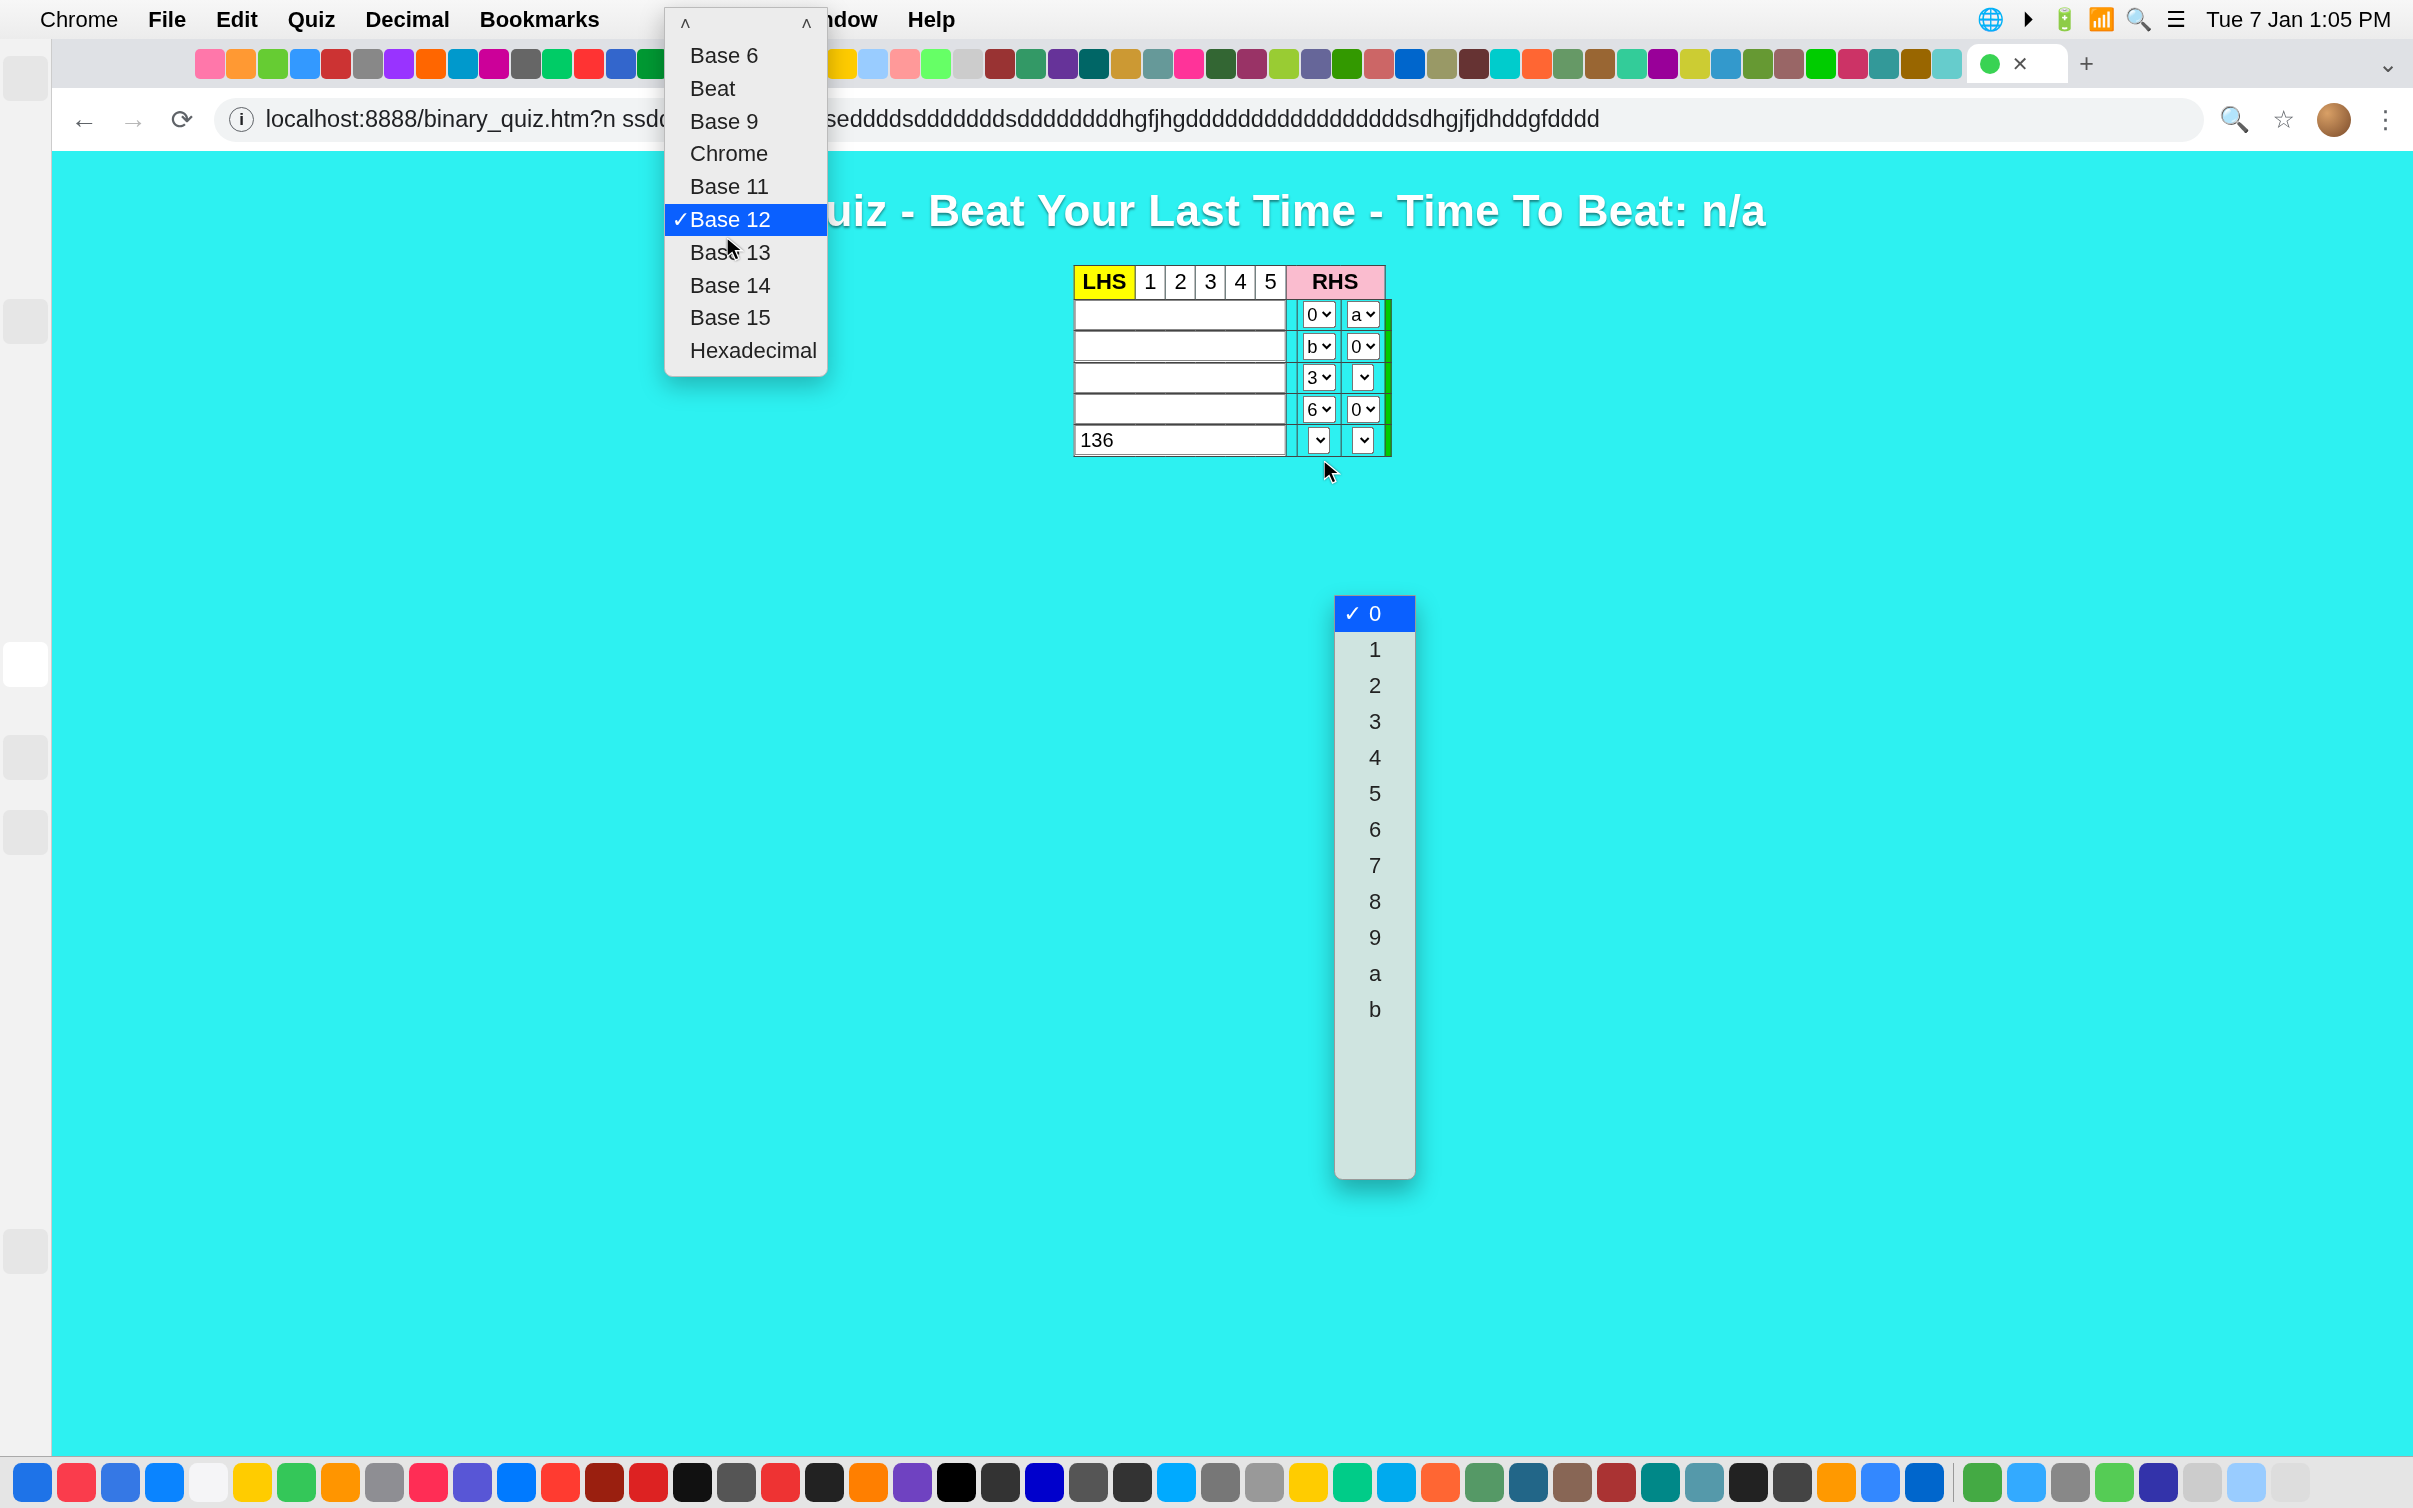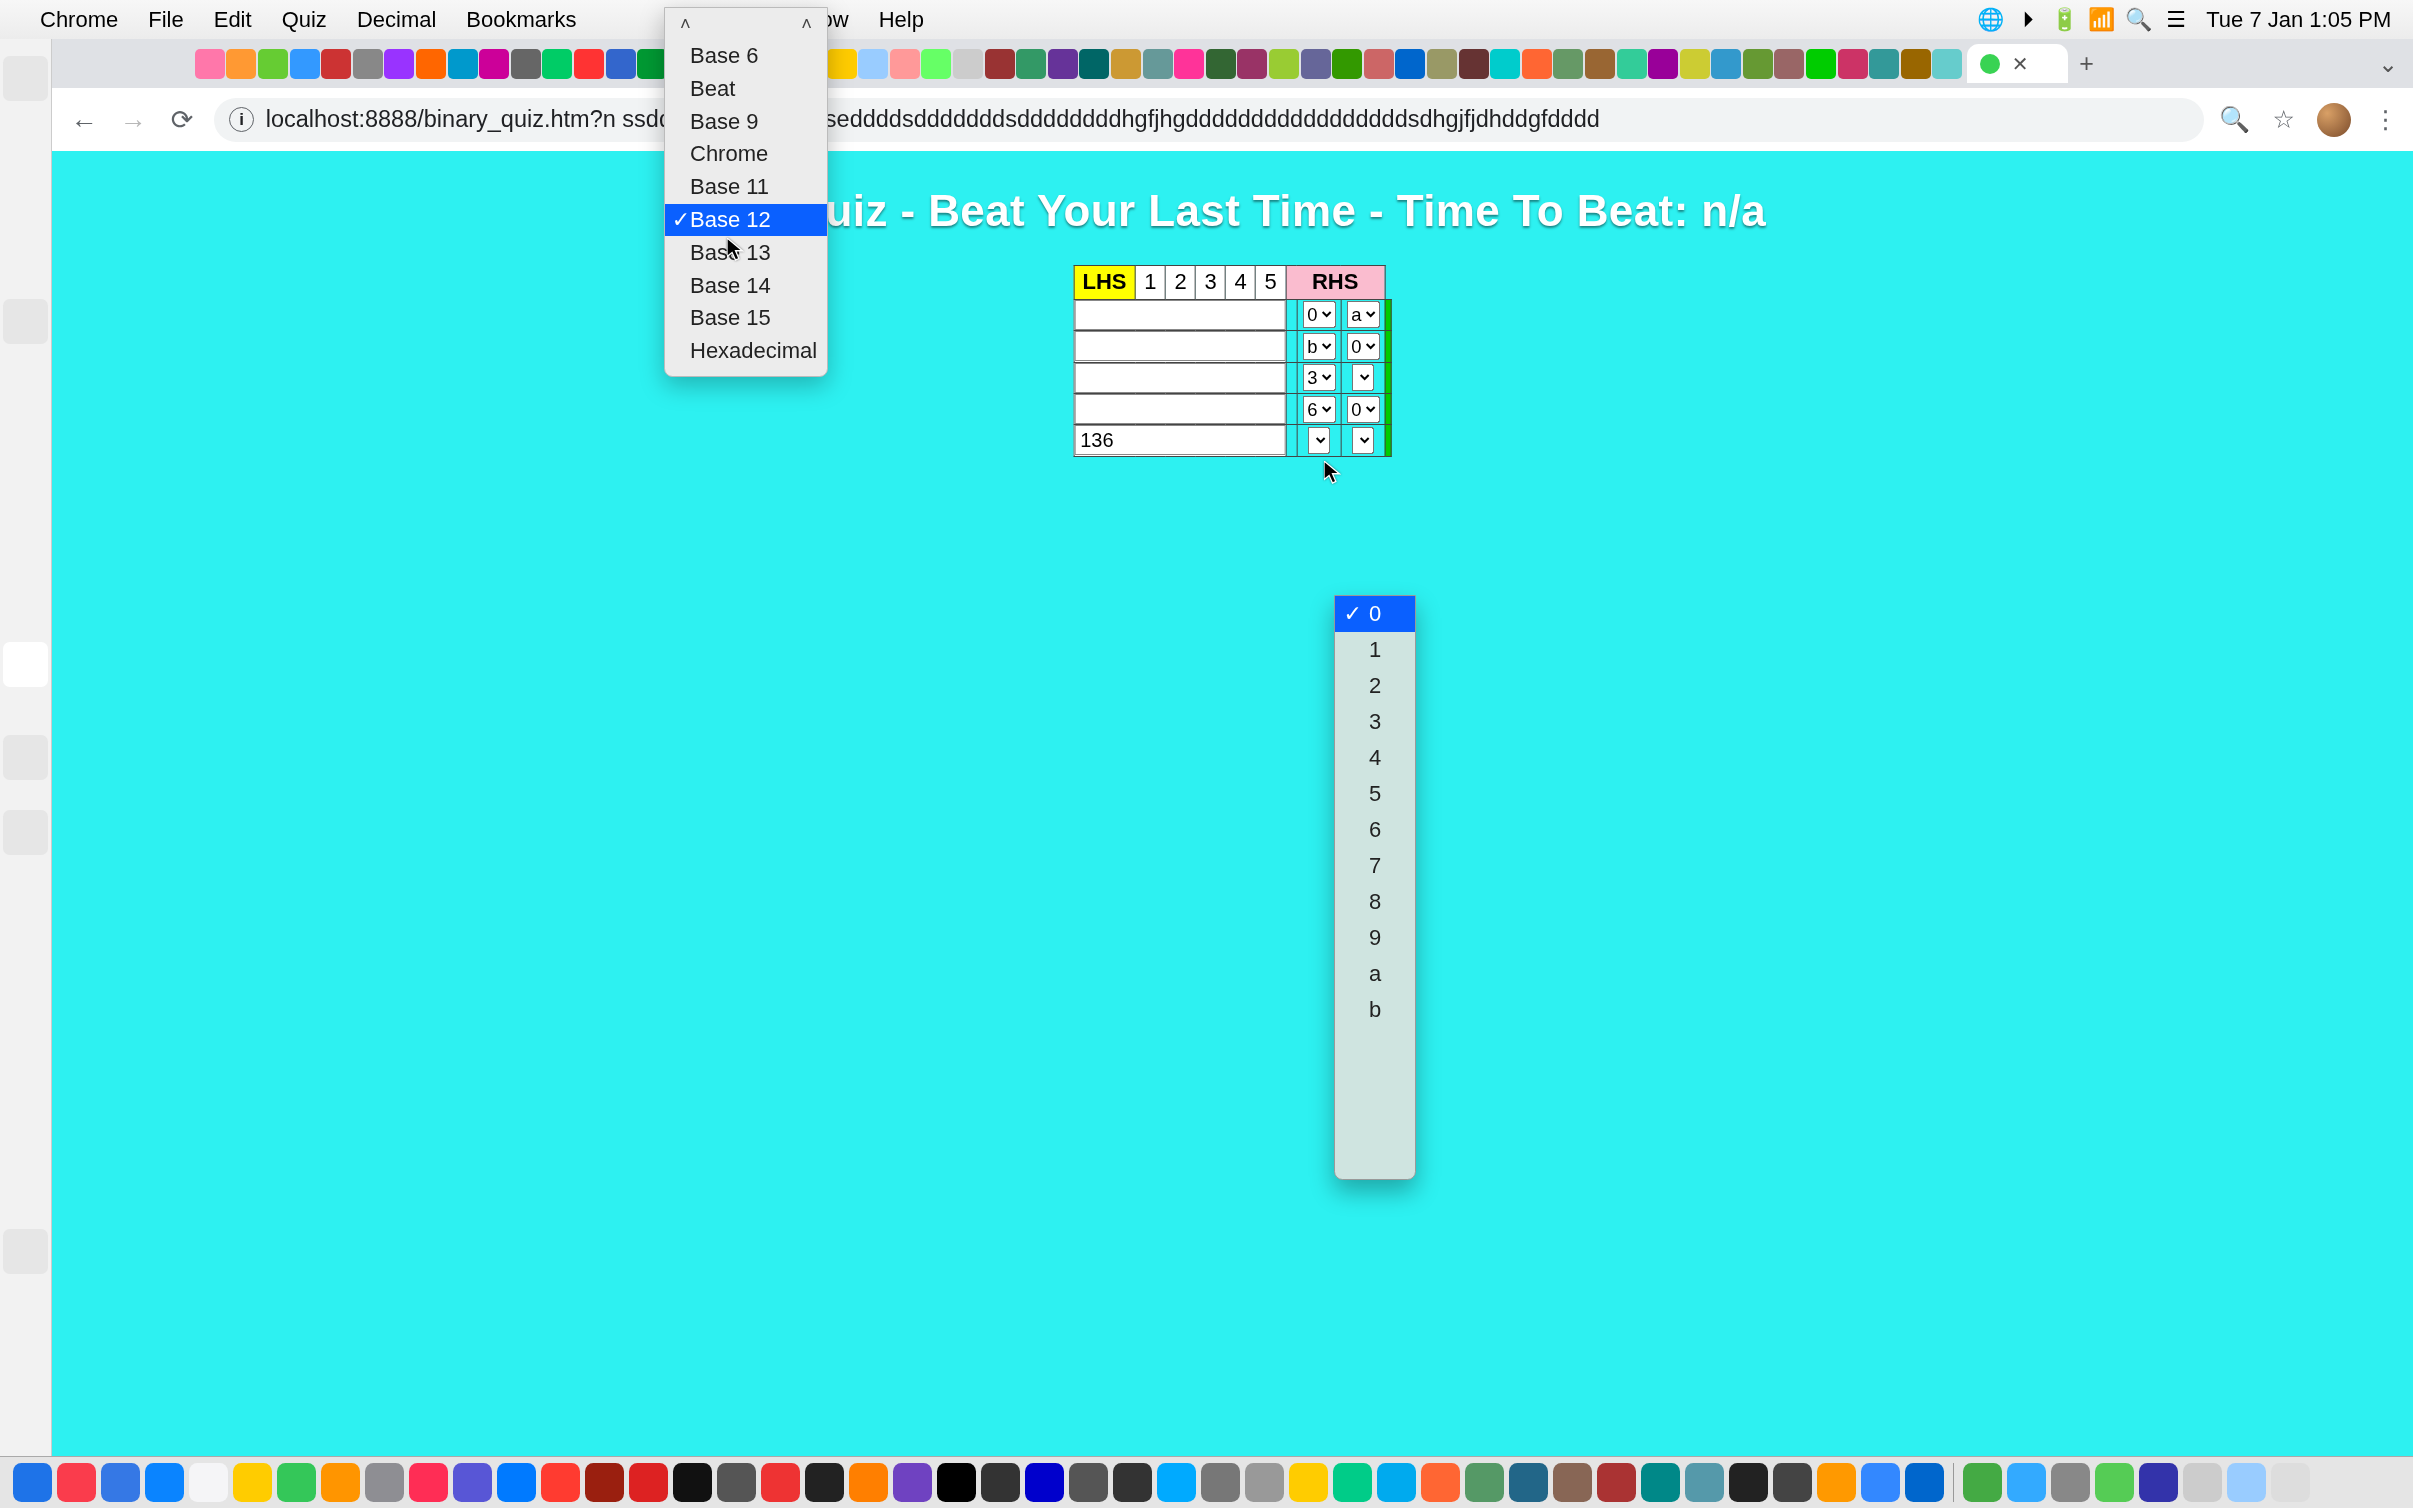--- a/index.html
+++ b/index.html
@@ -2,21 +2,21 @@
 <html style="font-size:13.4px"><head>
 <meta charset="utf-8">
 <style>
   * { box-sizing: border-box; margin: 0; padding: 0; }
   html, body { width: 2413px; height: 1508px; overflow: hidden; font-family: -apple-system, BlinkMacSystemFont, "Helvetica Neue", Arial, sans-serif; }
   body { transform-origin: top left; }
 
   
   .mac-menubar { position: absolute; top: 0; left: 0; right: 0; height: 39px; background: linear-gradient(#f7f7f7,#ececec); display: flex; align-items: center; font-size: 22px; color: #000; z-index: 50; padding: 0 10px; }
   .mac-menubar .apple { font-size: 23.5px; margin-right: 15px; }
-  .mac-menubar .mitem { padding: 0 15px; height: 100%; display: flex; align-items: center; }
+  .mac-menubar .mitem { padding: 0 15px; height: 100%; display: flex; align-items: center; font-weight: bold; }
   .mac-menubar .bold { font-weight: 400; }
   .mac-menubar .spacer { flex: 1; }
   .mac-menubar .ricon { width: 37px; display: flex; align-items: center; justify-content: center; }
   .mac-menubar .clock { padding: 0 11.7px; }
 
   
   .chrome-window { position: absolute; top: 39px; left: 0; right: 0; bottom: 52px; }
   .tabstrip { position: absolute; top: 0; left: 52px; right: 0; height: 49px; background: #dfe1e5; display: flex; align-items: center; padding-left: 142px; overflow: hidden; }
   .traffic { position: absolute; top: 18.4px; left: 65px; display: flex; gap: 13.4px; }
   .traffic div { width: 20px; height: 20px; border-radius: 50%; }

